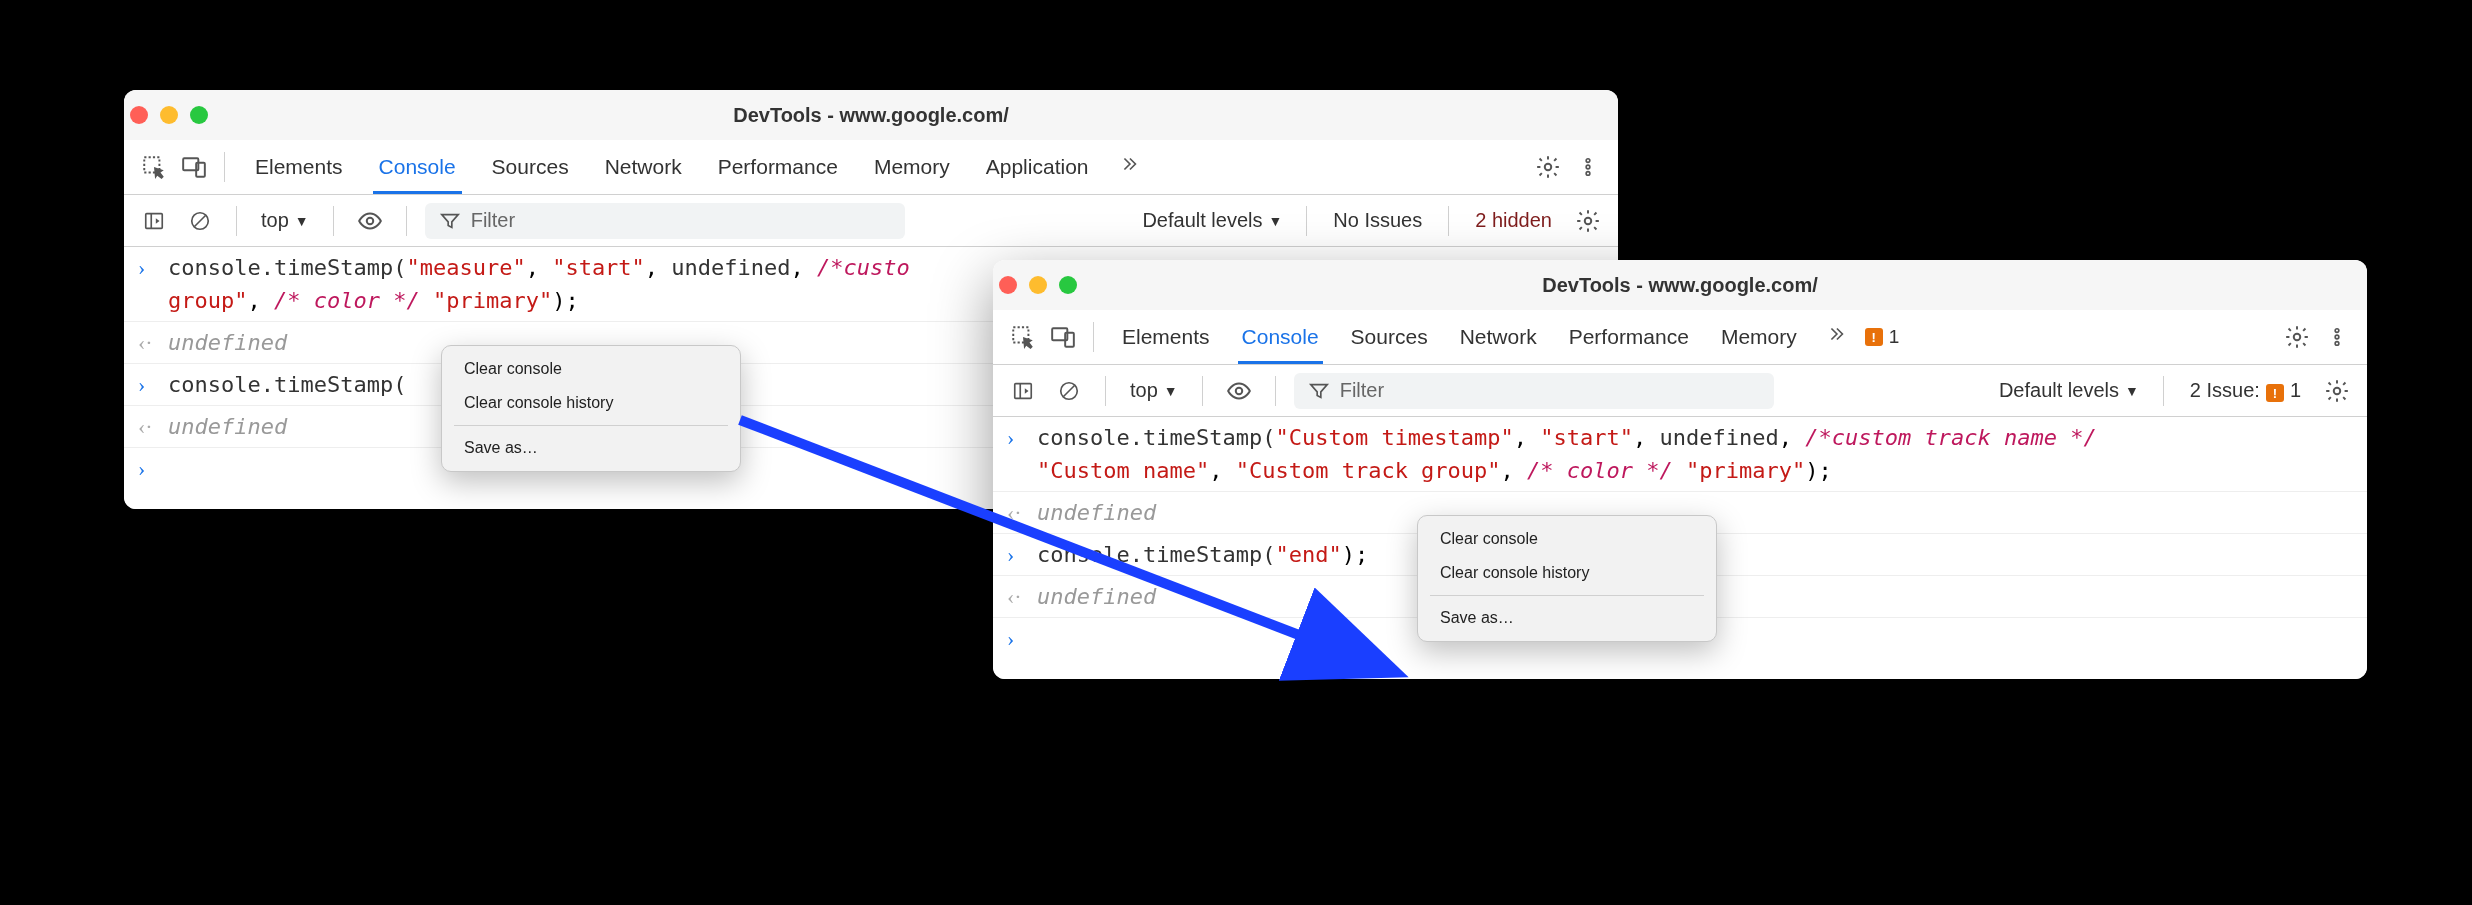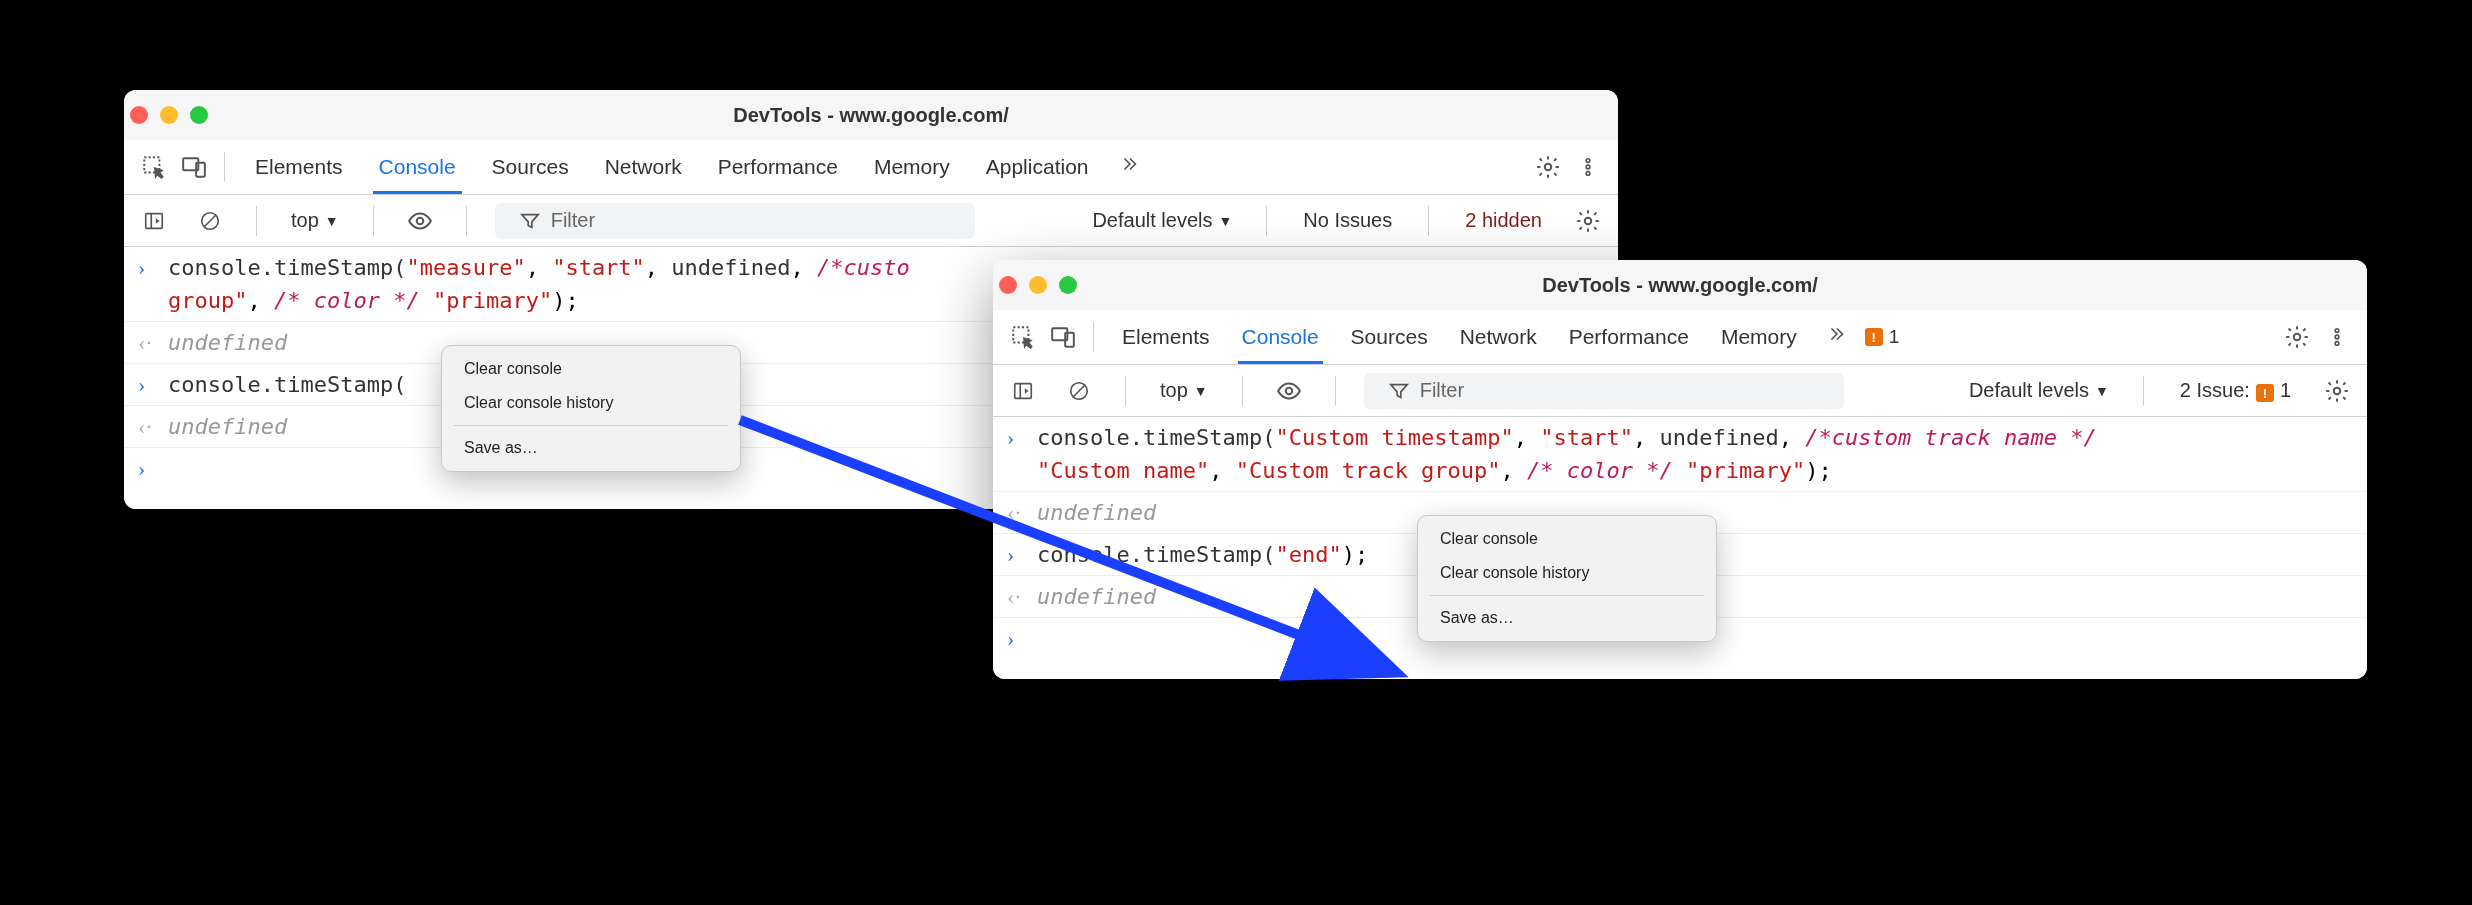--- a/index.html
+++ b/index.html
@@ -80,32 +80,32 @@
       display: flex; align-items: center; justify-content: center;
       color: #fff; font-size: 13px; font-weight: 700;
     }
     .subbar {
       height: 52px;
       display: flex;
       align-items: center;
       padding: 0 12px;
       border-bottom: 1px solid #d0d0d0;
       background: #fff;
-      gap: 20px;
+      gap: 10px;
     }
     .dropdown {
       display: flex; align-items: center; gap: 6px;
       font-size: 20px; color: #333; cursor: pointer;
       padding: 4px 6px;
     }
     .chev-down { font-size: 14px; }
     .filter-box {
       display: flex; align-items: center; gap: 10px;
       background: #f1f3f4; border-radius: 6px;
-      padding: 6px 24px; height: 36px; min-width: 320px;
+      padding: 6px 14px; height: 36px; min-width: 320px;
       font-size: 20px; color: #666;
       flex: 0 1 auto;
     }
     .pill { font-size: 20px; color: #333; display: flex; align-items: flex-end; gap: 6px; padding: 0 8px; }
     .console-body {
       background: #fff;
       font-family: ui-monospace, "SF Mono", Menlo, Consolas, monospace;
       font-size: 22px;
       border-bottom-left-radius: 12px;
       border-bottom-right-radius: 12px;

